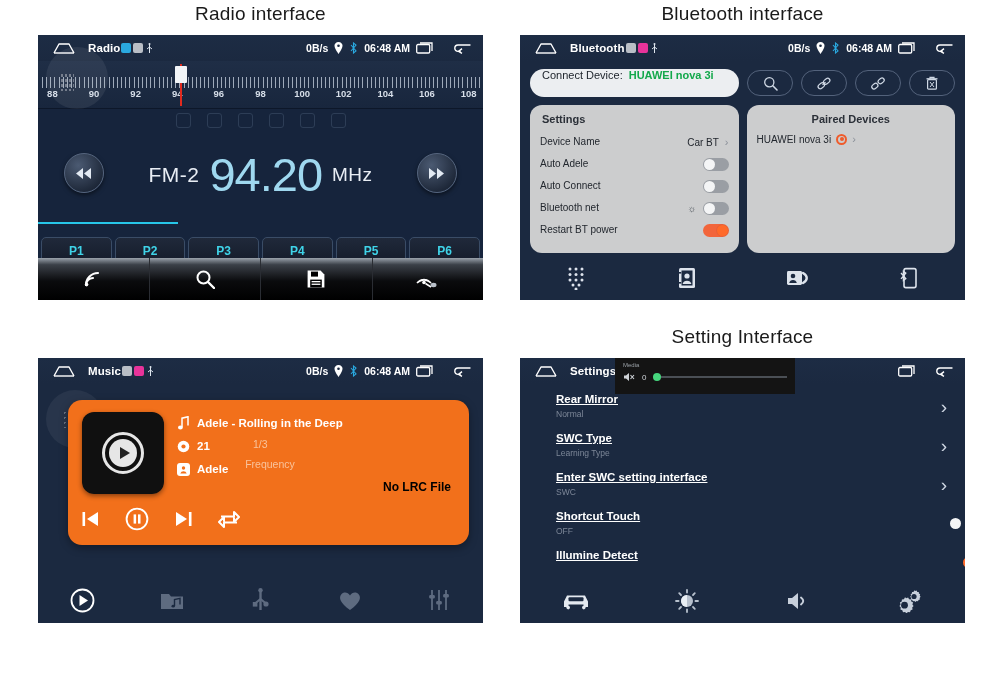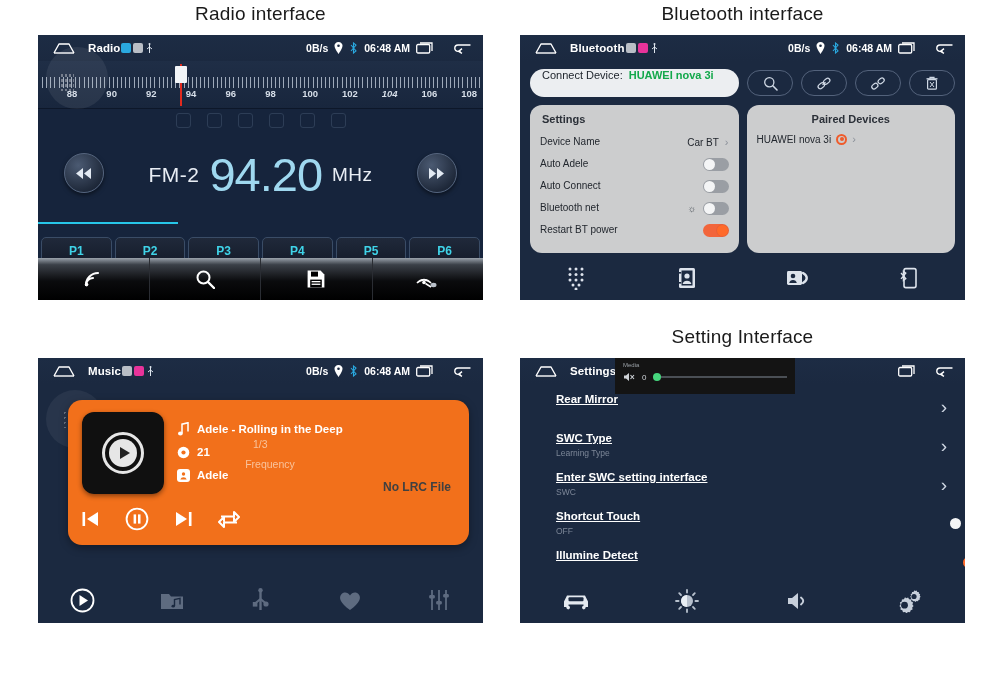--- a/index.html
+++ b/index.html
@@ -48,21 +48,21 @@
   
   #radio-screen{ background:#16243c; }
   .radio-dial{
     position:absolute; left:0; top:26px; width:100%; height:48px;
     background:linear-gradient(180deg,#1f2e46 0%,#18263d 100%);
     border-bottom:1px solid #0d1729;
   }
   .ticks{ position:absolute; left:4px; top:5px; right:4px; height:22px; }
   .tick{ position:absolute; bottom:0; width:1px; background:#c9d4e2; }
   .tick.minor{ height:11px; opacity:.75;}
-  .dial-nums{ position:absolute; left:4px; top:27px; right:4px; height:14px;margin-left:20px; }
+  .dial-nums{ position:absolute; left:4px; top:27px; right:4px; height:14px; }
   .dnum{ position:absolute; font-size:9.5px; color:#d7dfe9; transform:translateX(-50%); font-weight:bold;}
   .needle{ position:absolute; top:3px; width:2px; height:42px; background:#e22a1e; }
   .needle .knob{ position:absolute; top:2px; left:-5px; width:12px; height:17px; background:#f2f5f8; border-radius:1px;}
   .dial-fade{
     position:absolute; left:8px; top:-14px; width:62px; height:62px; border-radius:50%;
     background:rgba(255,255,255,0.07);
   }
   .dial-fade .dots{position:absolute; left:14px; top:26px; width:14px; height:18px;
      background-image:radial-gradient(rgba(255,255,255,.35) 1px, transparent 1px);
      background-size:4px 5px;}
@@ -150,27 +150,27 @@
       radial-gradient(circle at 50% 50%, #2a2a2a 0 18%, #101010 18.5% 100%),
       conic-gradient(from 0deg,#1a1a1a,#343434,#131313,#2d2d2d,#1a1a1a);
     display:flex;align-items:center;justify-content:center;
     box-shadow:0 2px 5px rgba(0,0,0,.45);
   }
   .album .play-ring{ width:42px;height:42px;border-radius:50%;border:3px solid #e6e6e6;
       display:flex;align-items:center;justify-content:center;}
   .album .play-ring .inner{ width:28px;height:28px;border-radius:50%;background:#e6e6e6;
       display:flex;align-items:center;justify-content:center;}
   .tri{ width:0;height:0;border-left:10px solid #222; border-top:6px solid transparent; border-bottom:6px solid transparent; margin-left:3px;}
-  .meta{ position:absolute; left:108px; top:22px; right:10px; color:#fff;}
+  .meta{ position:absolute; left:108px; top:16px; right:10px; color:#fff;}
   .meta .line{ display:flex; align-items:center; gap:7px; margin-bottom:9px; font-size:11.5px; font-weight:bold;}
   .meta .small-ic{ width:14px;height:14px;display:inline-flex;align-items:center;justify-content:center;}
   .sq{ width:13px;height:13px;border-radius:3px;background:#fff;display:inline-flex;align-items:center;justify-content:center;}
   .trackpos{ position:absolute; left:185px; top:38px; font-size:10.5px; color:#f9c39c;}
   .freqword{ position:absolute; left:172px; top:58px; font-size:10.5px; color:#f9c39c; text-align:center; width:60px; line-height:1.25;}
-  .nolrc{ position:absolute; right:18px; top:80px; font-size:12px; font-weight:bold; color:#404040;}
+  .nolrc{ position:absolute; right:18px; top:80px; font-size:12px; font-weight:bold; color:#000000;}
   .transport{ position:absolute; left:14px; bottom:14px; display:flex; align-items:center; gap:26px; color:#fff;}
   .tbtn{ display:flex; align-items:center; justify-content:center; }
   .seekrow{ position:absolute; left:16px; right:16px; top:200px; display:flex; align-items:center; gap:8px;}
   .seekrow .t{ font-size:10px; color:#e8edf4; font-weight:bold;}
   .seekbar{ flex:1; height:3px; background:#35415a; border-radius:2px; position:relative;}
   .seekbar .fill{ position:absolute; left:0; top:0; height:100%; background:#8a6b63; border-radius:2px; width:47%;}
   .seekbar .knob{ position:absolute; top:-5px; left:47%; width:26px;height:13px;border-radius:7px;background:#d8dde4; transform:translateX(-50%);}
   .music-dock{ position:absolute; left:0; bottom:0; width:100%; height:46px; display:flex; align-items:center;}
   .music-dock .md{ flex:1; display:flex; align-items:center; justify-content:center; color:#5e6b80;}
   .music-dock .md.active{ color:#ffffff;}
@@ -360,21 +360,21 @@
         </div>
       <div class="dial-nums" id="radio-nums">
           <span class="dnum" style="left: 2.381%;">88</span>
           <span class="dnum" style="left: 11.905%;">90</span>
           <span class="dnum" style="left: 21.429%;">92</span>
           <span class="dnum" style="left: 30.952%;">94</span>
           <span class="dnum" style="left: 40.476%;">96</span>
           <span class="dnum" style="left: 50%;">98</span>
           <span class="dnum" style="left: 59.524%;">100</span>
           <span class="dnum" style="left: 69.048%;">102</span>
-          <span class="dnum" style="left: 78.571%; font-style: italic;">104</span>
+          <span class="dnum" style="left: 78.571%;">104</span>
           <span class="dnum" style="left: 88.095%;">106</span>
           <span class="dnum" style="left: 97.619%;">108</span>
         </div>
       <div class="needle" id="radio-needle" style="left: 31.905%;">
           <div class="knob"></div>
         </div>
       <div class="dial-fade">
           <div class="dots"></div>
         </div>
     </div>
@@ -859,20 +859,21 @@
         <span class="num">0</span>
         <span class="vol-track">
             <span class="kn" style="left: 0%;"></span>
           </span>
       </div>
     </div>
 
     <div class="set-list" id="settings-rows">
         <div class="set-row">
           <div class="t">Rear Mirror</div>
+          <div class="s">Normal</div>
           <span class="arrow">›</span>
         </div>
         <div class="set-row">
           <div class="t">SWC Type</div>
           <div class="s">Learning Type</div>
           <span class="arrow">›</span>
         </div>
         <div class="set-row">
           <div class="t">Enter SWC setting interface</div>
           <div class="s">SWC</div>

